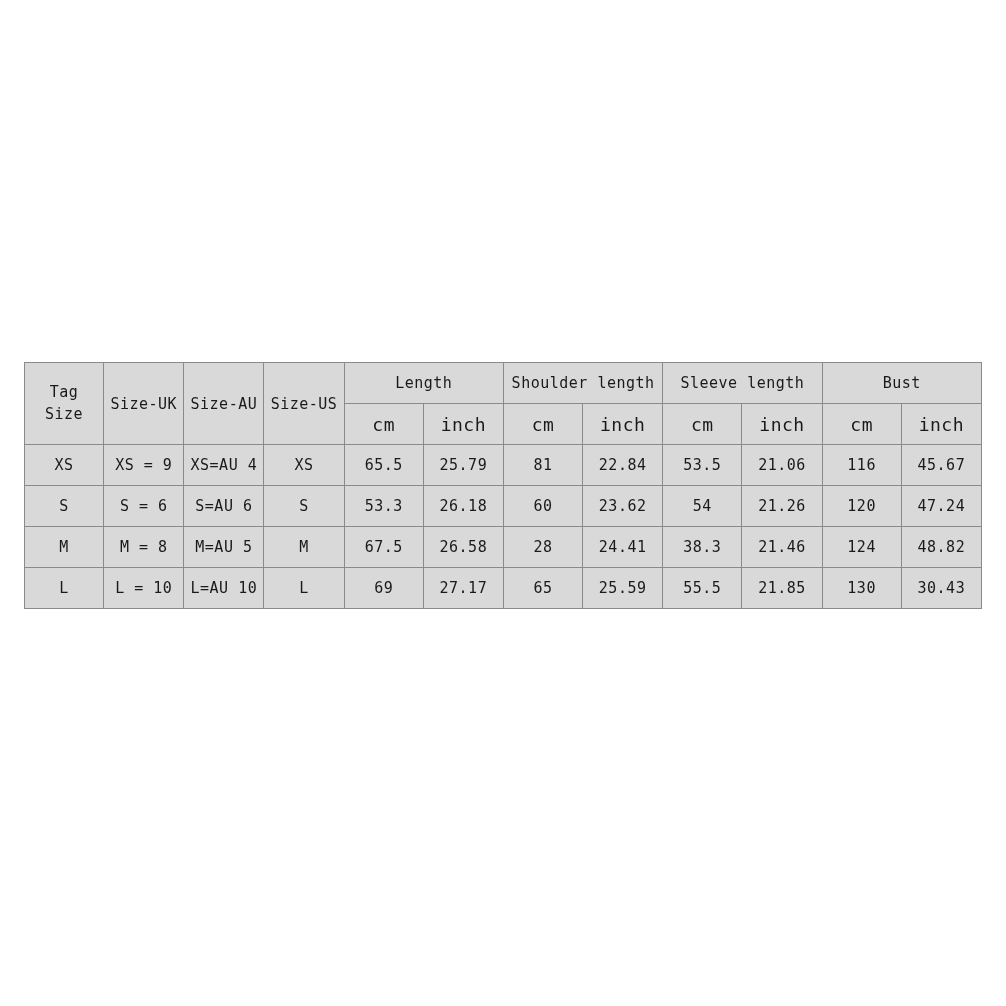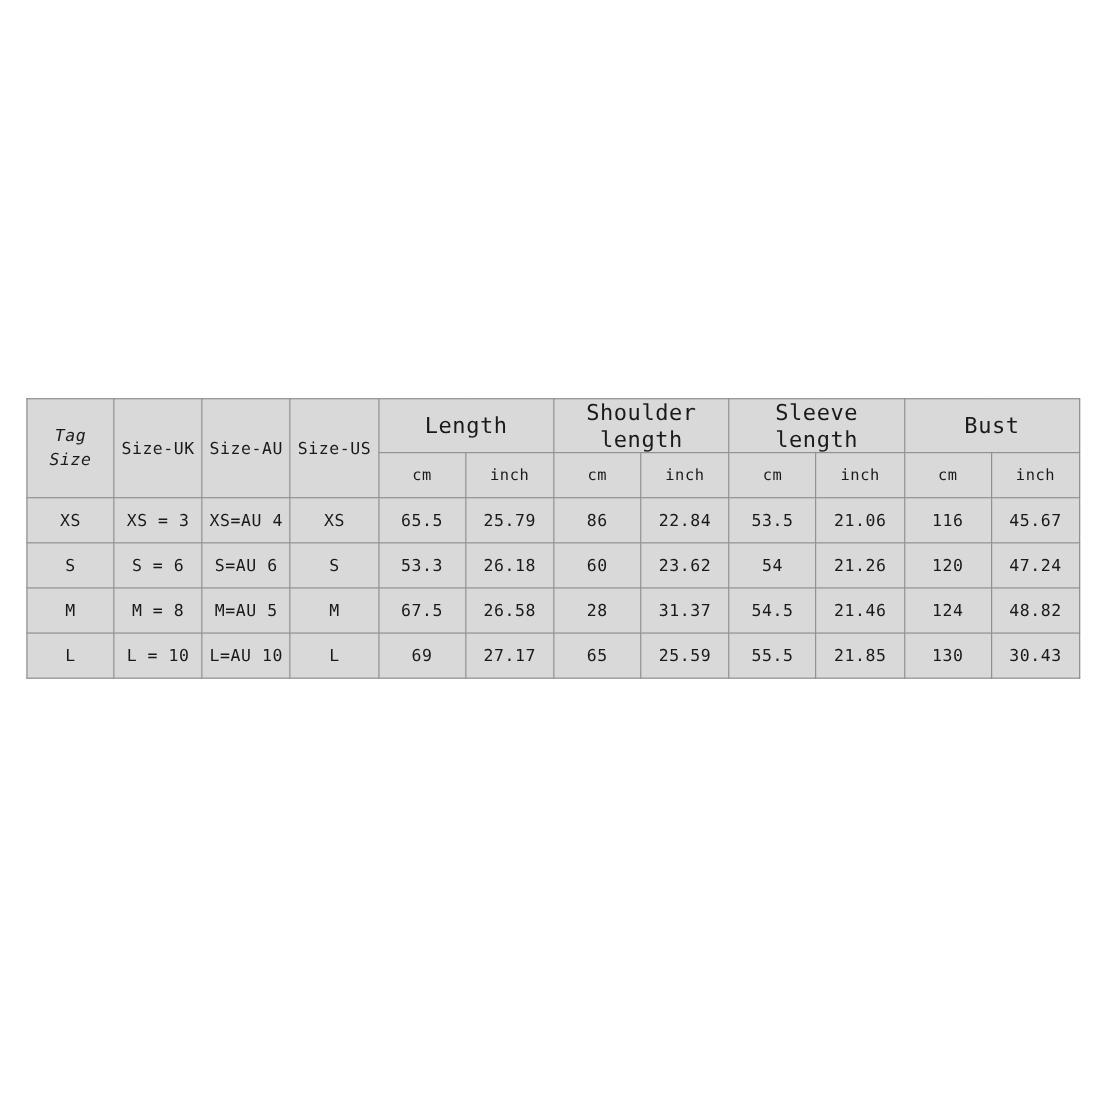--- a/index.html
+++ b/index.html
@@ -33,35 +33,34 @@
     font-weight: normal;
     color: #1a1a1a;
     font-family: "DejaVu Sans Mono", monospace;
     font-size: 15px;
     letter-spacing: 0.5px;
     padding: 0;
     height: 40px;
     background: #d9d9d9;
   }
   table.size-table th.grp {
-    font-size: 20px;
+    font-size: 15px;
   }
   table.size-table td.unit {
-    font-size: 14px;
+    font-size: 18px;
   }
   table.size-table td.data {
     font-size: 15px;
   }
   .tag-size-cell {
     line-height: 1.45;
     font-size: 15px;
   }
   .tag-size-cell span {
     display: block;
-    font-style: italic;
   }
   col.c-tag    { width: 79px; }
   col.c-uk     { width: 80px; }
   col.c-au     { width: 80px; }
   col.c-us     { width: 80px; }
   col.c-lcm    { width: 79px; }
   col.c-lin    { width: 80px; }
   col.c-scm    { width: 79px; }
   col.c-sin    { width: 80px; }
   col.c-slcm   { width: 79px; }
@@ -112,26 +111,26 @@
         <td class="unit">inch</td>
         <td class="unit">cm</td>
         <td class="unit">inch</td>
         <td class="unit">cm</td>
         <td class="unit">inch</td>
       </tr>
     </thead>
     <tbody>
       <tr class="body-row">
         <td class="data">XS</td>
-        <td class="data">XS = 3</td>
+        <td class="data">XS = 9</td>
         <td class="data">XS=AU 4</td>
         <td class="data">XS</td>
         <td class="data">65.5</td>
         <td class="data">25.79</td>
-        <td class="data">86</td>
+        <td class="data">81</td>
         <td class="data">22.84</td>
         <td class="data">53.5</td>
         <td class="data">21.06</td>
         <td class="data">116</td>
         <td class="data">45.67</td>
       </tr>
       <tr class="body-row">
         <td class="data">S</td>
         <td class="data">S = 6</td>
         <td class="data">S=AU 6</td>
@@ -146,22 +145,22 @@
         <td class="data">47.24</td>
       </tr>
       <tr class="body-row">
         <td class="data">M</td>
         <td class="data">M = 8</td>
         <td class="data">M=AU 5</td>
         <td class="data">M</td>
         <td class="data">67.5</td>
         <td class="data">26.58</td>
         <td class="data">28</td>
-        <td class="data">31.37</td>
-        <td class="data">54.5</td>
+        <td class="data">24.41</td>
+        <td class="data">38.3</td>
         <td class="data">21.46</td>
         <td class="data">124</td>
         <td class="data">48.82</td>
       </tr>
       <tr class="body-row">
         <td class="data">L</td>
         <td class="data">L = 10</td>
         <td class="data">L=AU 10</td>
         <td class="data">L</td>
         <td class="data">69</td>

